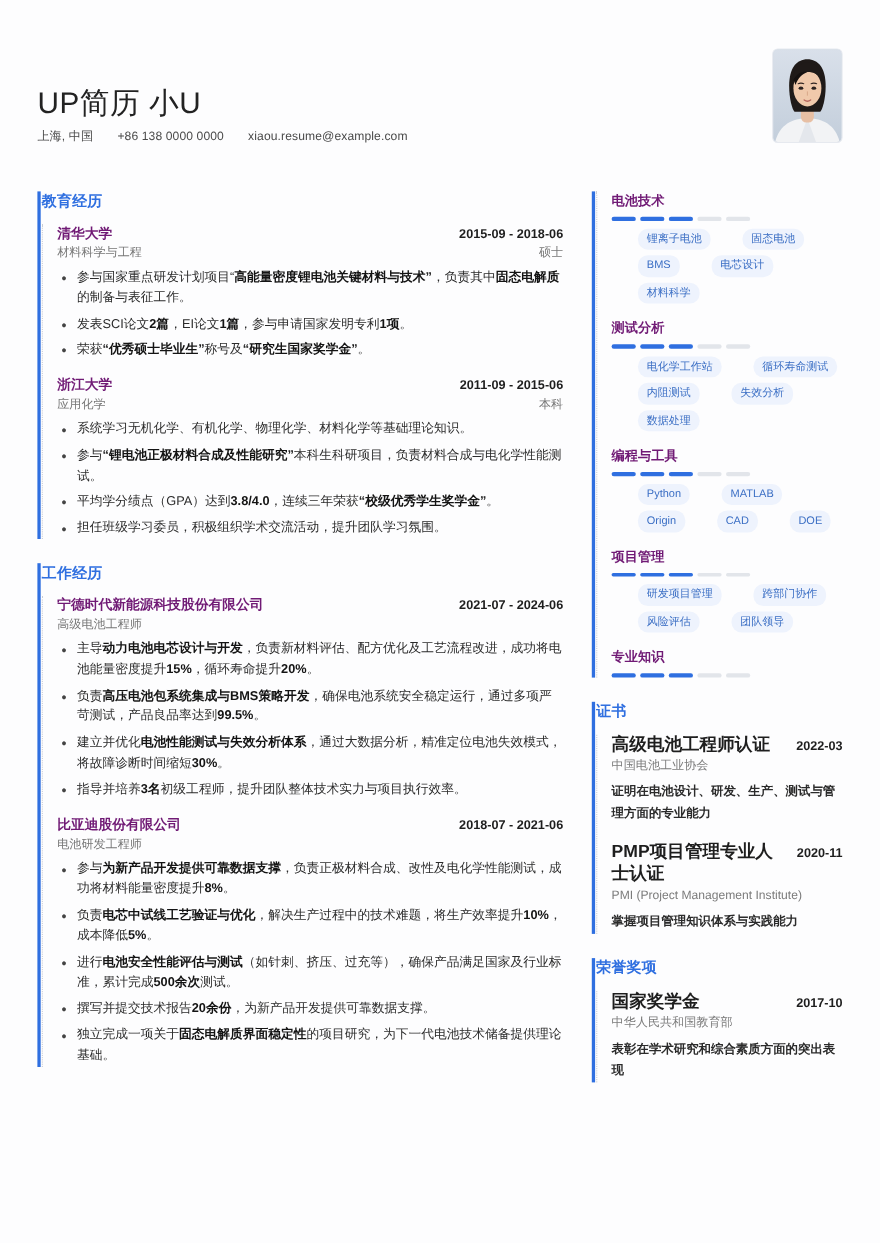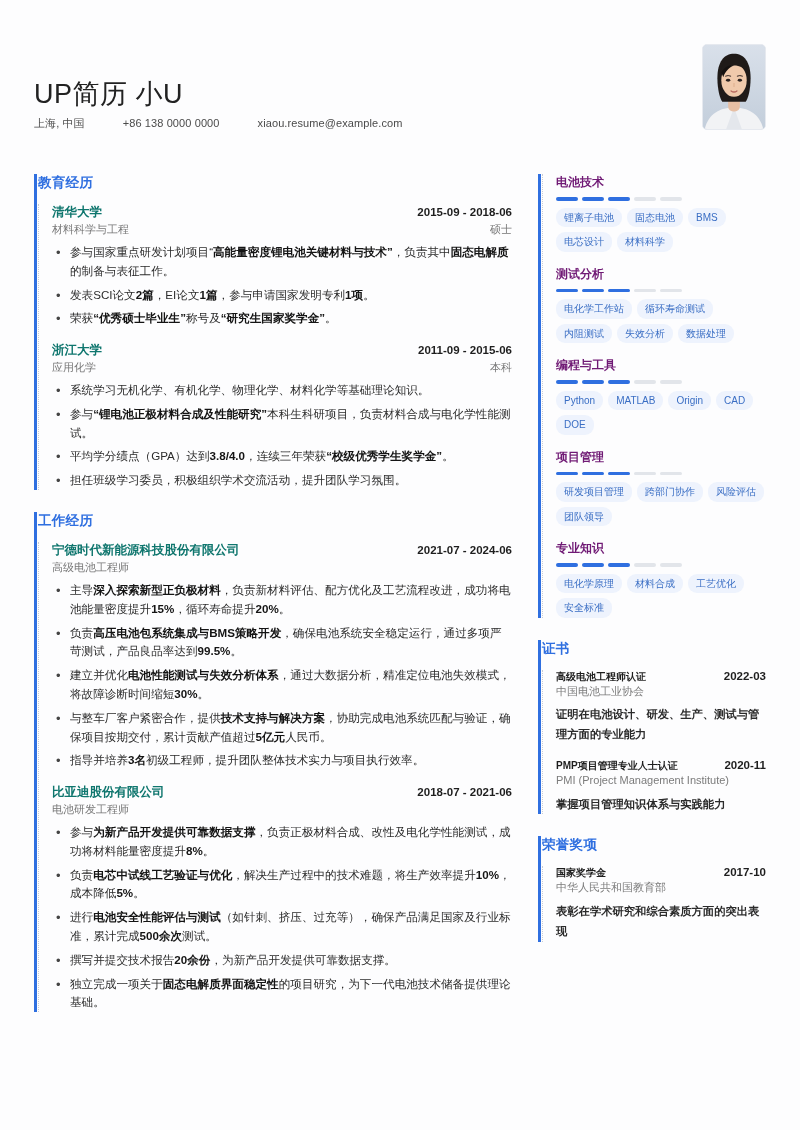--- a/index.html
+++ b/index.html
@@ -28,21 +28,21 @@
   .photo {
     position: absolute; right: 0; top: 44px;
     width: 64px; height: 86px;
     border-radius: 5px; overflow: hidden;
     border: 1px solid #e6e9ef;
     background: #cfd8e3;
   }
   .photo svg { display: block; width: 100%; height: 100%; }
 
   .contact {
-    display: flex; gap: 38px; align-items: baseline;
+    display: flex; gap: 22px; align-items: baseline;
     font-size: 11px; color: #4a4a4a;
     margin-top: 6px;
     letter-spacing: 0.1px;
   }
 
   
   .columns { display: flex; gap: 26px; margin-top: 22px; align-items: flex-start; }
   .col-left { width: 478px; flex: none; }
   .col-right { width: 228px; flex: none; }
 
@@ -50,21 +50,21 @@
   .section { border-left: 3px solid #2f6fe0; padding-left: 1px; margin-bottom: 22px; }
   .section-title {
     font-size: 13.5px; font-weight: 700; color: #2f6fe0;
     margin-bottom: 12px; letter-spacing: 0.3px;
   }
   .entries { border-left: 1px dotted #c9cdd4; padding-left: 13px; }
   .entry { margin-bottom: 14px; }
   .entry:last-child { margin-bottom: 2px; }
 
   .entry-row { display: flex; justify-content: space-between; align-items: baseline; }
-  .entry-org { font-size: 12.5px; font-weight: 700; color: #0f766e; }
+  .entry-org { font-size: 12.5px; font-weight: 700; color: #701a75; }
   .entry-date { font-size: 11.5px; font-weight: 700; color: #1e1e1e; white-space: nowrap; }
   .entry-sub { font-size: 11px; color: #777; }
   .entry-row2 { display: flex; justify-content: space-between; align-items: baseline; margin-top: 1px; margin-bottom: 6px; }
 
   ul.bullets { list-style: none; }
   ul.bullets li {
     position: relative; padding-left: 18px;
     font-size: 11.6px; line-height: 1.62; color: #2b2b2b;
     margin-bottom: 5px;
   }
@@ -80,27 +80,28 @@
   .skill-name { font-size: 12px; font-weight: 700; color: #701a75; margin-bottom: 6px; }
   .skill-bar { display: flex; gap: 4px; margin-bottom: 7px; }
   .seg { width: 22px; height: 3.5px; border-radius: 2px; background: #e2e5ea; }
   .seg.on { background: #2f6fe0; }
   .tags { display: flex; flex-wrap: wrap; gap: 5px; }
   .tag {
     font-size: 10px; color: #3a6ec4;
     background: #eef3fd; border-radius: 9px;
     padding: 3px 8px; line-height: 1.35;
     white-space: nowrap;
+    margin-left: 24px;
   }
 
   
   .cert { margin-bottom: 14px; }
   .cert:last-child { margin-bottom: 2px; }
   .cert-row { display: flex; justify-content: space-between; align-items: baseline; gap: 6px; }
-  .cert-title { font-size: 10px; font-weight: 700; color: #1e1e1e; line-height: 1.3; }
+  .cert-title { font-size: 16px; font-weight: 700; color: #1e1e1e; line-height: 1.3; }
   .cert-date { font-size: 11.5px; font-weight: 700; color: #1e1e1e; white-space: nowrap; }
   .cert-issuer { font-size: 11px; color: #7b7b7b; line-height: 1.35; margin-top: 1px; }
   .cert-desc { font-size: 11.3px; color: #2b2b2b; line-height: 1.75; margin-top: 7px; font-weight: bold; }
 </style>
 </head>
 <body>
 
 <div class="page">
 
   <div class="header">
@@ -193,24 +194,23 @@
             <div class="entry">
               <div class="entry-row">
                 <span class="entry-org">宁德时代新能源科技股份有限公司</span>
                 <span class="entry-date">2021-07 - 2024-06</span>
               </div>
               <div class="entry-row2">
                 <span class="entry-sub">高级电池工程师</span>
                 <span class="entry-sub"></span>
               </div>
               <ul class="bullets">
-                <li>主导<b>深入探索新型正负极材料</b>，负责新材料评估、配方优化及工艺流程改进，成功将电池能量密度提升<b>15%</b>，循环寿命提升<b>20%</b>。</li>
+                <li>主导<b>动力电池电芯设计与开发</b>，负责新材料评估、配方优化及工艺流程改进，成功将电池能量密度提升<b>15%</b>，循环寿命提升<b>20%</b>。</li>
                 <li>负责<b>高压电池包系统集成与BMS策略开发</b>，确保电池系统安全稳定运行，通过多项严苛测试，产品良品率达到<b>99.5%</b>。</li>
                 <li>建立并优化<b>电池性能测试与失效分析体系</b>，通过大数据分析，精准定位电池失效模式，将故障诊断时间缩短<b>30%</b>。</li>
-                <li>与整车厂客户紧密合作，提供<b>技术支持与解决方案</b>，协助完成电池系统匹配与验证，确保项目按期交付，累计贡献产值超过<b>5亿元</b>人民币。</li>
                 <li>指导并培养<b>3名</b>初级工程师，提升团队整体技术实力与项目执行效率。</li>
               </ul>
             </div>
             <div class="entry">
               <div class="entry-row">
                 <span class="entry-org">比亚迪股份有限公司</span>
                 <span class="entry-date">2018-07 - 2021-06</span>
               </div>
               <div class="entry-row2">
                 <span class="entry-sub">电池研发工程师</span>
@@ -302,26 +302,20 @@
             </div>
             <div class="skill-group">
               <div class="skill-name">专业知识</div>
               <div class="skill-bar">
                 <span class="seg on"></span>
                 <span class="seg on"></span>
                 <span class="seg on"></span>
                 <span class="seg"></span>
                 <span class="seg"></span>
               </div>
-              <div class="tags">
-                <span class="tag">电化学原理</span>
-                <span class="tag">材料合成</span>
-                <span class="tag">工艺优化</span>
-                <span class="tag">安全标准</span>
-              </div>
             </div>
           </div>
       </div>
 
       <div class="section">
         <div class="section-title">证书</div>
         <div class="entries">
             <div class="cert">
               <div class="cert-row">
                 <span class="cert-title">高级电池工程师认证</span>

